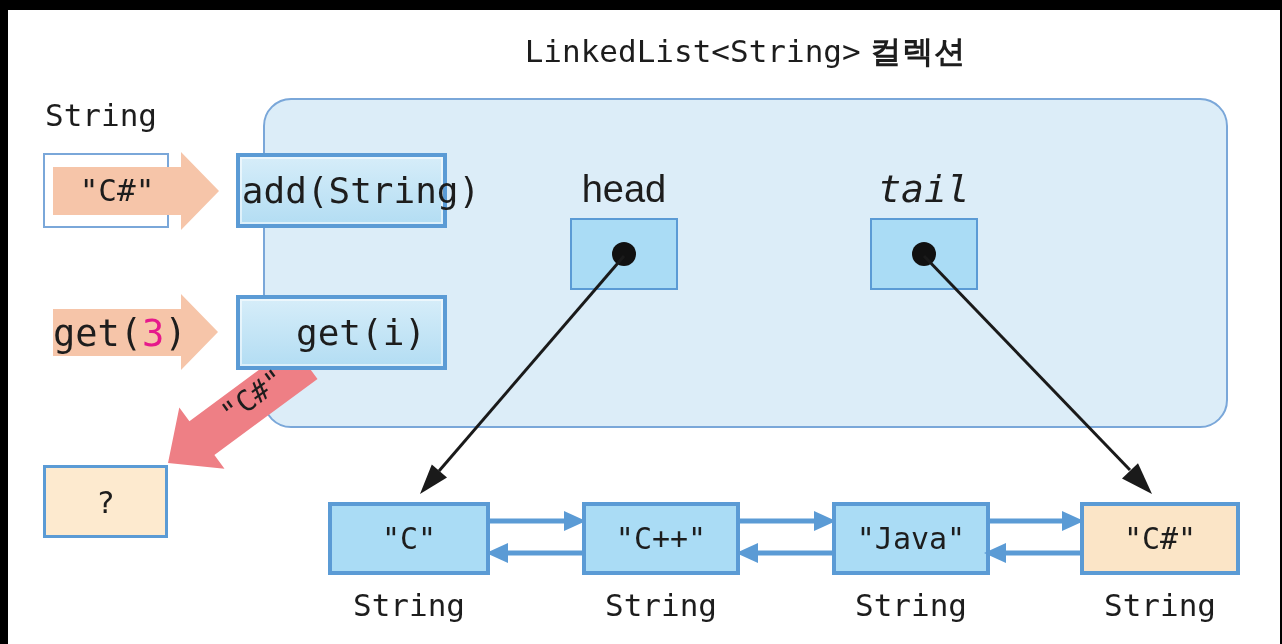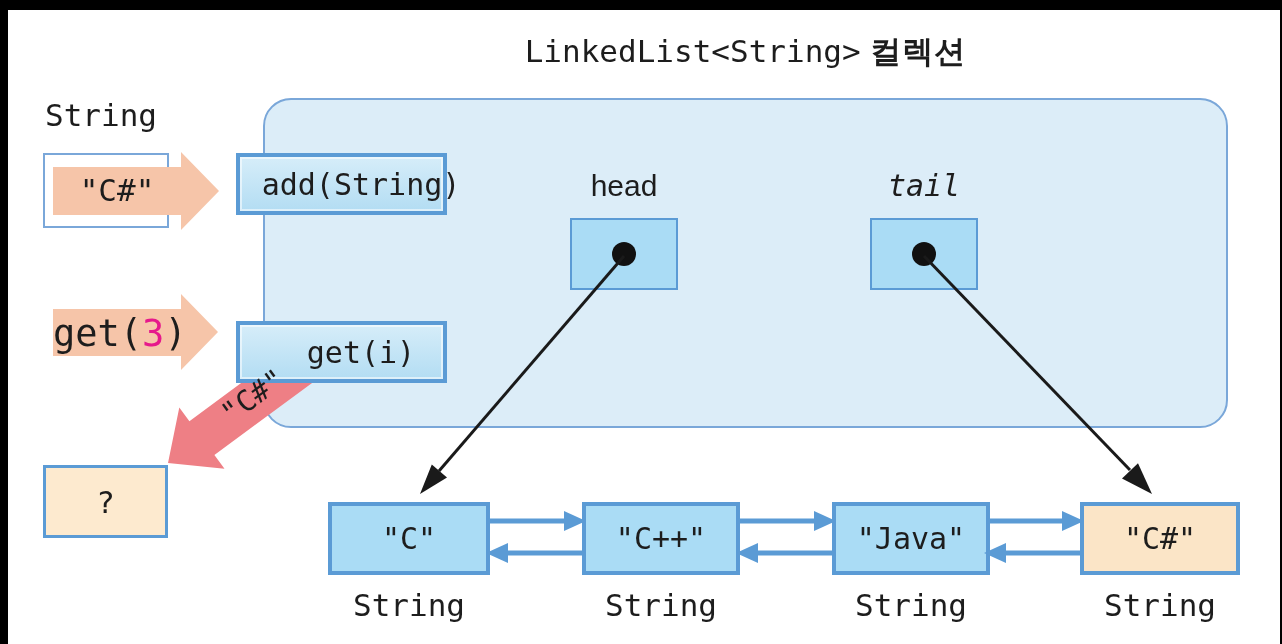--- a/index.html
+++ b/index.html
@@ -16,40 +16,40 @@
   .container{left:263px;top:98px;width:965px;height:330px;border-radius:28px;
              background:var(--container-fill,#dcedf8);
              border:2.5px solid var(--container-border,#7aa7d9);box-sizing:border-box;}
 
   .param-label{left:45px;top:98px;font-size:31px;}
 
   .input-box{left:43px;top:153px;width:126px;height:75px;background:#fff;
              border:2.5px solid var(--container-border,#7aa7d9);box-sizing:border-box;}
   .input-value{left:53px;top:173px;width:128px;text-align:center;font-size:31px;}
 
-  .method-box{width:211px;height:62px;box-sizing:border-box;
+  .method-box{width:211px;height:75px;box-sizing:border-box;
               border:4px solid var(--blue-border,#5b9bd5);
               background:linear-gradient(180deg,#d6edf9,var(--method-fill,#b3ddf3));
               box-shadow:inset 0 0 0 2px rgba(255,255,255,.55);
               display:flex;align-items:center;justify-content:center;
-              font-size:30px;z-index:4;padding-left:39px;}
+              font-size:36px;z-index:4;padding-left:39px;}
   .add-box{left:236px;top:153px;}
-  .get-box{left:236px;top:295px;margin-top:26px;}
+  .get-box{left:236px;top:295px;}
 
   .get-call{left:53px;top:314px;width:127px;text-align:center;font-size:37px;}
   .get-call .idx{color:var(--index-magenta,#e6198c);}
 
   .return-label{left:191px;top:381px;width:125px;text-align:center;font-size:29px;
                 transform:rotate(-36deg);z-index:5;}
 
   .result-box{left:43px;top:465px;width:125px;height:73px;box-sizing:border-box;
               background:var(--result-fill,#fdeacf);border:3px solid var(--blue-border,#5b9bd5);
               display:flex;align-items:center;justify-content:center;font-size:31px;z-index:2;}
 
-  .ptr-label{width:108px;text-align:center;top:169px;font-size:30px;}
+  .ptr-label{width:108px;text-align:center;top:169px;font-size:38px;}
   .head-label{left:570px;font-family:"Liberation Sans",sans-serif;}
   .tail-label{left:870px;font-family:"DejaVu Sans Mono",monospace;font-style:italic;}
   .ptr-box{top:218px;width:108px;height:72px;box-sizing:border-box;
            background:var(--box-fill,#aadcf5);border:2.5px solid var(--blue-border,#5b9bd5);z-index:2;}
   .head-box{left:570px;} .tail-box{left:870px;}
   .dot{width:24px;height:24px;border-radius:50%;background:#111;top:242px;z-index:2;}
   .head-dot{left:612px;} .tail-dot{left:912px;}
 
   .node{top:502px;height:73px;box-sizing:border-box;border:4px solid var(--blue-border,#5b9bd5);
         background:var(--box-fill,#aadcf5);display:flex;align-items:center;justify-content:center;

